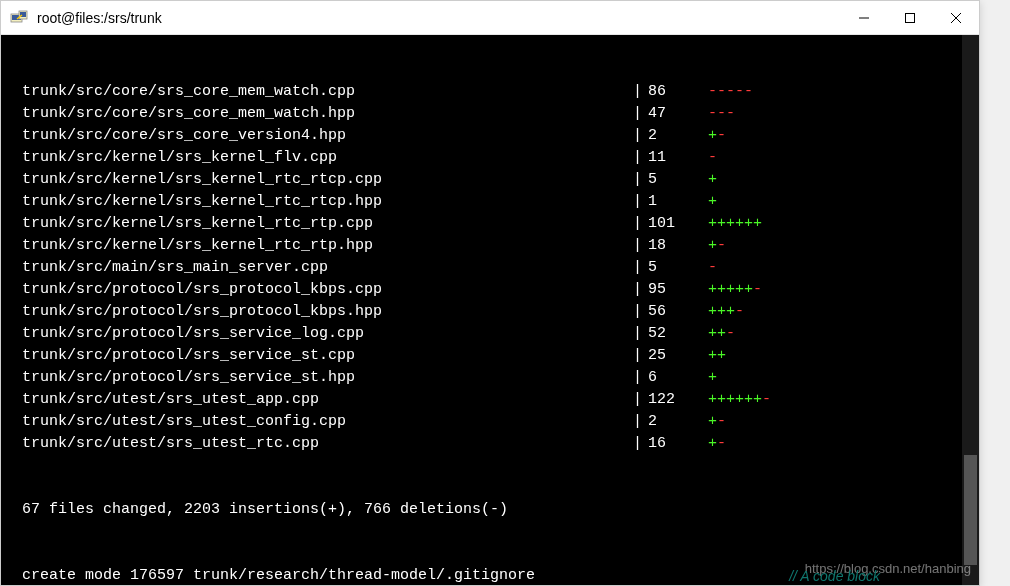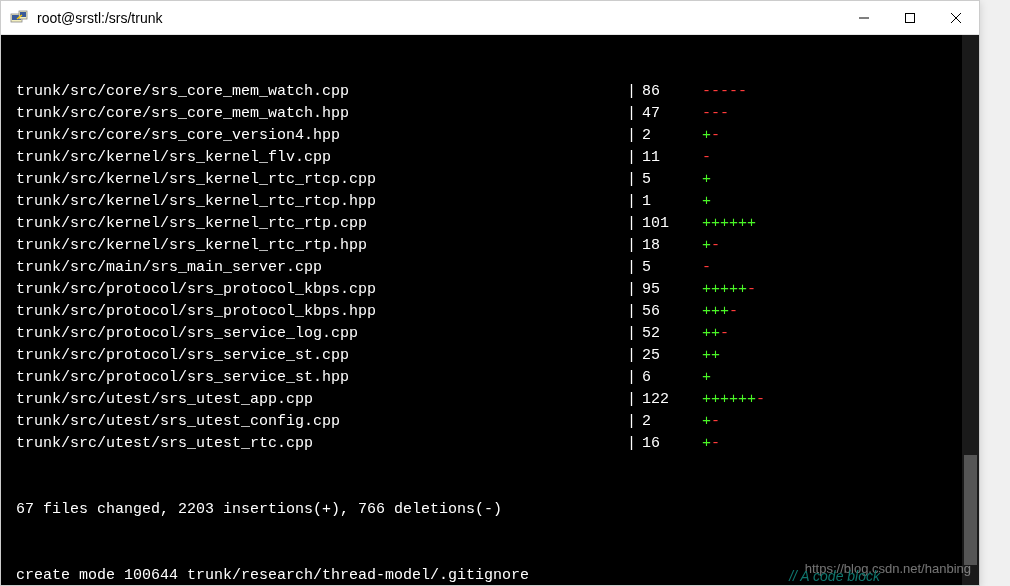--- a/index.html
+++ b/index.html
@@ -58,21 +58,21 @@
       justify-content: center;
       cursor: pointer;
       font-family: "Segoe UI Symbol", sans-serif;
       font-size: 11px;
       color: #000;
     }
     .terminal {
       flex: 1;
       background: #000;
       color: #fff;
-      padding: 2px 6px;
+      padding: 2px 12px;
       overflow: hidden;
       line-height: 22px;
       white-space: pre;
       position: relative;
     }
     .row {
       display: flex;
     }
     .path {
       color: #fff;
@@ -140,21 +140,21 @@
   <div class="titlebar">
     <span class="title-icon">
       <svg width="18" height="18" viewBox="0 0 18 18">
         <rect x="1" y="5" width="11" height="8" fill="#f5f0c0" stroke="#888" stroke-width="0.8"></rect>
         <rect x="2" y="6" width="9" height="5" fill="#3a5a9a"></rect>
         <rect x="9" y="2" width="8" height="8" fill="#f5f0c0" stroke="#888" stroke-width="0.8"></rect>
         <rect x="10" y="3" width="6" height="5" fill="#3a5a9a"></rect>
         <path d="M7 10 L12 6" stroke="#ffcc00" stroke-width="1.5"></path>
       </svg>
     </span>
-    <span class="title-text">root@srstl:/srs/trunk</span>
+    <span class="title-text">root@files:/srs/trunk</span>
     <div class="window-controls">
       <div class="ctrl-btn">
         <svg width="10" height="10">
             <line x1="0" y1="5" x2="10" y2="5" stroke="#000" stroke-width="1"></line>
           </svg>
       </div>
       <div class="ctrl-btn">
         <svg width="10" height="10">
             <rect x="0.5" y="0.5" width="9" height="9" fill="none" stroke="#000" stroke-width="1"></rect>
           </svg>
@@ -164,21 +164,21 @@
             <line x1="0" y1="0" x2="10" y2="10" stroke="currentColor" stroke-width="1"></line>
             <line x1="10" y1="0" x2="0" y2="10" stroke="currentColor" stroke-width="1"></line>
           </svg>
       </div>
     </div>
   </div>
 
   <div class="terminal">
     <div id="diff-rows"><div class="row"><span class="path"> trunk/src/core/srs_core_mem_watch.cpp</span><span class="pipe">|</span><span class="num">86</span><span class="sep"> </span><span><span class="minus">-</span><span class="minus">-</span><span class="minus">-</span><span class="minus">-</span><span class="minus">-</span></span></div><div class="row"><span class="path"> trunk/src/core/srs_core_mem_watch.hpp</span><span class="pipe">|</span><span class="num">47</span><span class="sep"> </span><span><span class="minus">-</span><span class="minus">-</span><span class="minus">-</span></span></div><div class="row"><span class="path"> trunk/src/core/srs_core_version4.hpp</span><span class="pipe">|</span><span class="num">2</span><span class="sep"> </span><span><span class="plus">+</span><span class="minus">-</span></span></div><div class="row"><span class="path"> trunk/src/kernel/srs_kernel_flv.cpp</span><span class="pipe">|</span><span class="num">11</span><span class="sep"> </span><span><span class="minus">-</span></span></div><div class="row"><span class="path"> trunk/src/kernel/srs_kernel_rtc_rtcp.cpp</span><span class="pipe">|</span><span class="num">5</span><span class="sep"> </span><span><span class="plus">+</span></span></div><div class="row"><span class="path"> trunk/src/kernel/srs_kernel_rtc_rtcp.hpp</span><span class="pipe">|</span><span class="num">1</span><span class="sep"> </span><span><span class="plus">+</span></span></div><div class="row"><span class="path"> trunk/src/kernel/srs_kernel_rtc_rtp.cpp</span><span class="pipe">|</span><span class="num">101</span><span class="sep"> </span><span><span class="plus">+</span><span class="plus">+</span><span class="plus">+</span><span class="plus">+</span><span class="plus">+</span><span class="plus">+</span></span></div><div class="row"><span class="path"> trunk/src/kernel/srs_kernel_rtc_rtp.hpp</span><span class="pipe">|</span><span class="num">18</span><span class="sep"> </span><span><span class="plus">+</span><span class="minus">-</span></span></div><div class="row"><span class="path"> trunk/src/main/srs_main_server.cpp</span><span class="pipe">|</span><span class="num">5</span><span class="sep"> </span><span><span class="minus">-</span></span></div><div class="row"><span class="path"> trunk/src/protocol/srs_protocol_kbps.cpp</span><span class="pipe">|</span><span class="num">95</span><span class="sep"> </span><span><span class="plus">+</span><span class="plus">+</span><span class="plus">+</span><span class="plus">+</span><span class="plus">+</span><span class="minus">-</span></span></div><div class="row"><span class="path"> trunk/src/protocol/srs_protocol_kbps.hpp</span><span class="pipe">|</span><span class="num">56</span><span class="sep"> </span><span><span class="plus">+</span><span class="plus">+</span><span class="plus">+</span><span class="minus">-</span></span></div><div class="row"><span class="path"> trunk/src/protocol/srs_service_log.cpp</span><span class="pipe">|</span><span class="num">52</span><span class="sep"> </span><span><span class="plus">+</span><span class="plus">+</span><span class="minus">-</span></span></div><div class="row"><span class="path"> trunk/src/protocol/srs_service_st.cpp</span><span class="pipe">|</span><span class="num">25</span><span class="sep"> </span><span><span class="plus">+</span><span class="plus">+</span></span></div><div class="row"><span class="path"> trunk/src/protocol/srs_service_st.hpp</span><span class="pipe">|</span><span class="num">6</span><span class="sep"> </span><span><span class="plus">+</span></span></div><div class="row"><span class="path"> trunk/src/utest/srs_utest_app.cpp</span><span class="pipe">|</span><span class="num">122</span><span class="sep"> </span><span><span class="plus">+</span><span class="plus">+</span><span class="plus">+</span><span class="plus">+</span><span class="plus">+</span><span class="plus">+</span><span class="minus">-</span></span></div><div class="row"><span class="path"> trunk/src/utest/srs_utest_config.cpp</span><span class="pipe">|</span><span class="num">2</span><span class="sep"> </span><span><span class="plus">+</span><span class="minus">-</span></span></div><div class="row"><span class="path"> trunk/src/utest/srs_utest_rtc.cpp</span><span class="pipe">|</span><span class="num">16</span><span class="sep"> </span><span><span class="plus">+</span><span class="minus">-</span></span></div></div>
     <div class="summary"> 67 files changed, 2203 insertions(+), 766 deletions(-)</div>
-    <div class="summary"> create mode 100644 trunk/research/thread-model/.gitignore</div>
+    <div class="summary"> create mode 176597 trunk/research/thread-model/.gitignore</div>
     
     
     
     
     
 
     <div class="scrollbar">
       <div class="scrollbar-thumb"></div>
     </div>
     <div class="watermark">https://blog.csdn.net/hanbing</div>

